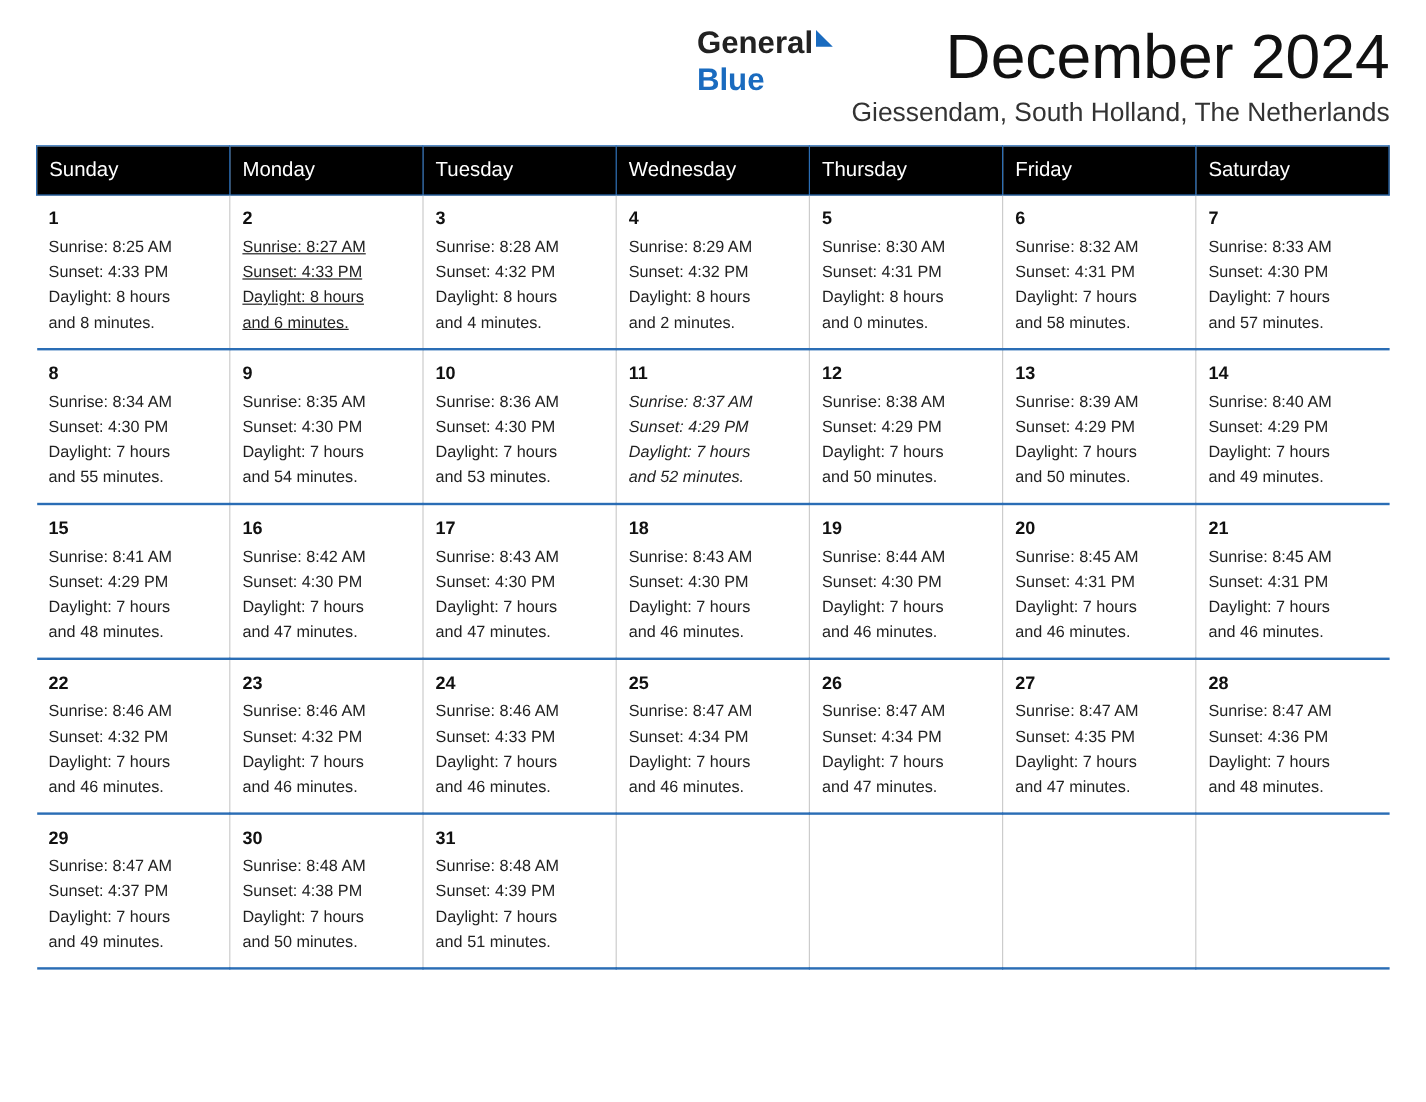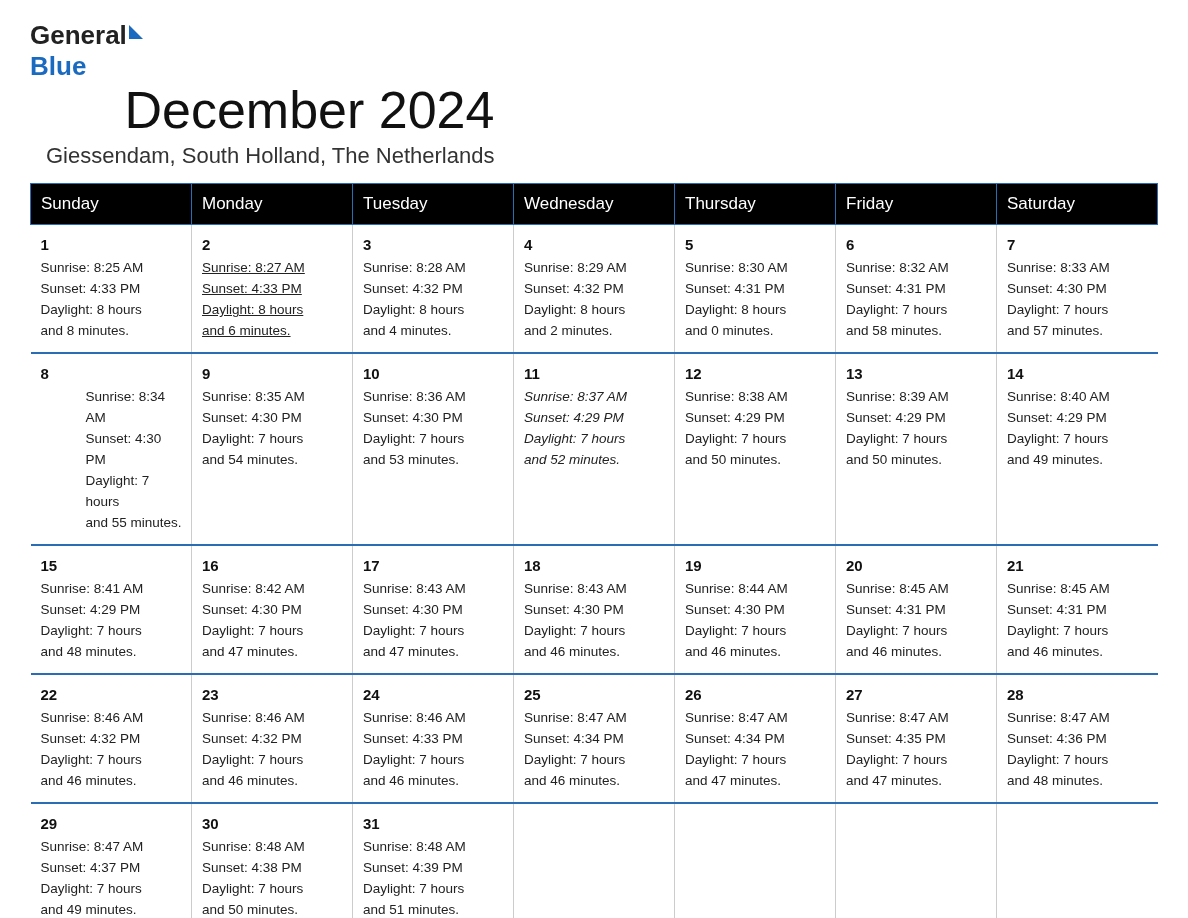--- a/index.html
+++ b/index.html
@@ -6,24 +6,23 @@
     body {
       font-family: Arial, Helvetica, sans-serif;
       background: #fff;
       color: #222;
       width: 1188px;
       min-height: 918px;
       padding: 20px 30px 30px 30px;
     }
     .header-area {
       display: flex;
-      justify-content: space-between;
+      justify-content: flex-end;
       align-items: flex-start;
       margin-bottom: 10px;
-      flex-direction: column;
     }
     .logo-text-general {
       font-size: 26px;
       font-weight: bold;
       color: #222;
     }
     .logo-text-blue {
       font-size: 26px;
       font-weight: bold;
       color: #1a6bbf;
@@ -183,21 +182,21 @@
           <span class="day-num">7</span>
           <div class="day-info" style="white-space: pre-line;">Sunrise: 8:33 AM
 Sunset: 4:30 PM
 Daylight: 7 hours
 and 57 minutes.</div>
         </td>
       </tr>
       <tr>
         <td>
           <span class="day-num">8</span>
-          <div class="day-info" style="white-space: pre-line; margin-left: 45px;">Sunrise: 8:34 AM
+          <div class="day-info" style="white-space: pre-line;">Sunrise: 8:34 AM
 Sunset: 4:30 PM
 Daylight: 7 hours
 and 55 minutes.</div>
         </td>
         <td>
           <span class="day-num">9</span>
           <div class="day-info" style="white-space: pre-line;">Sunrise: 8:35 AM
 Sunset: 4:30 PM
 Daylight: 7 hours
 and 54 minutes.</div>

